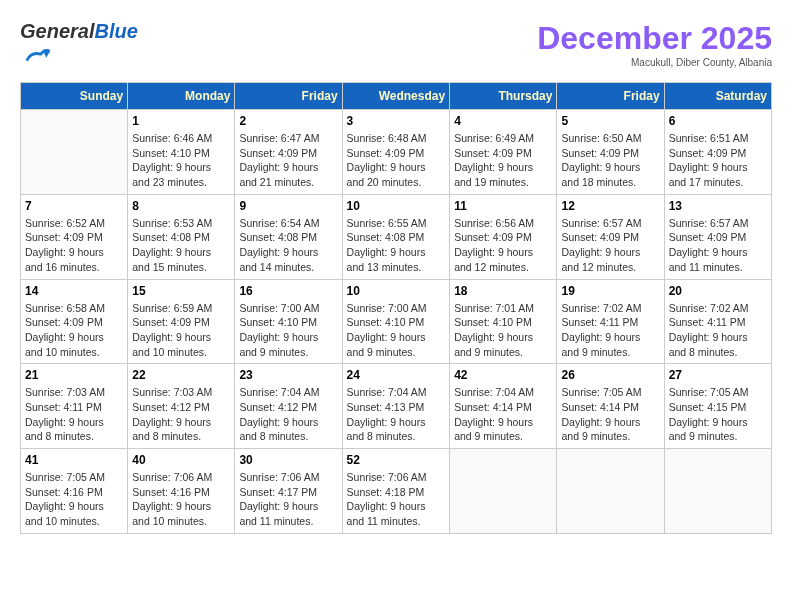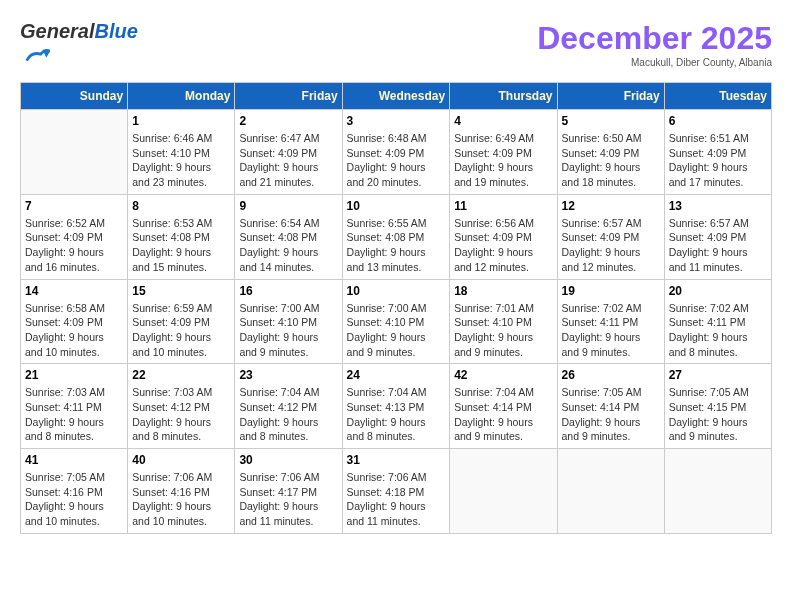--- a/index.html
+++ b/index.html
@@ -105,21 +105,21 @@
 
 <table class="calendar">
   <thead>
     <tr>
     <th>Sunday</th>
         <th>Monday</th>
         <th>Friday</th>
         <th>Wednesday</th>
         <th>Thursday</th>
         <th>Friday</th>
-        <th>Tuesday</th>
+        <th>Saturday</th>
       </tr>
   </thead>
   <tbody id="calendar-body">
   <tr>
         <td class="empty"></td>
         <td>
           <span class="day-number">1</span>
           <div class="day-info">Sunrise: 6:46 AM<br>Sunset: 4:10 PM<br>Daylight: 9 hours<br>and 23 minutes.</div>
         </td>
         <td>
@@ -240,21 +240,21 @@
         </td>
         <td>
           <span class="day-number">40</span>
           <div class="day-info">Sunrise: 7:06 AM<br>Sunset: 4:16 PM<br>Daylight: 9 hours<br>and 10 minutes.</div>
         </td>
         <td>
           <span class="day-number">30</span>
           <div class="day-info">Sunrise: 7:06 AM<br>Sunset: 4:17 PM<br>Daylight: 9 hours<br>and 11 minutes.</div>
         </td>
         <td>
-          <span class="day-number">31</span>
+          <span class="day-number">52</span>
           <div class="day-info">Sunrise: 7:06 AM<br>Sunset: 4:18 PM<br>Daylight: 9 hours<br>and 11 minutes.</div>
         </td>
         <td class="empty"></td>
         <td class="empty"></td>
         <td class="empty"></td>
       </tr>
     </tbody>
 </table>
 
 </body></html>

